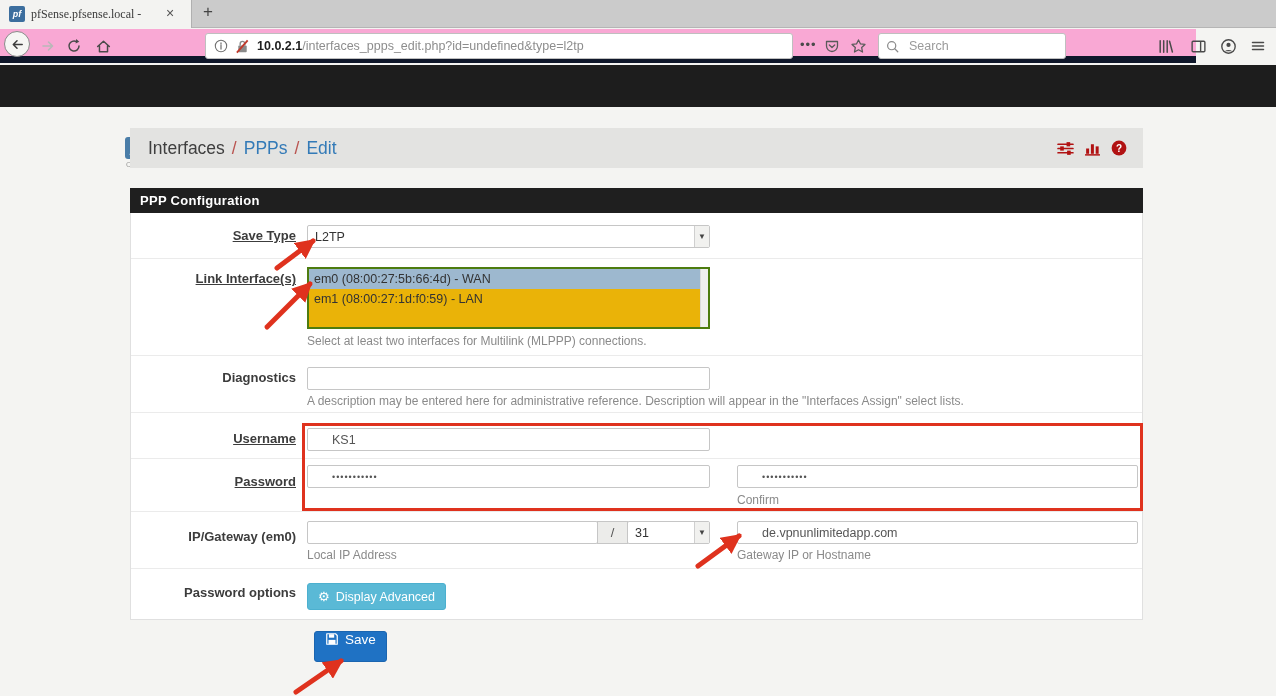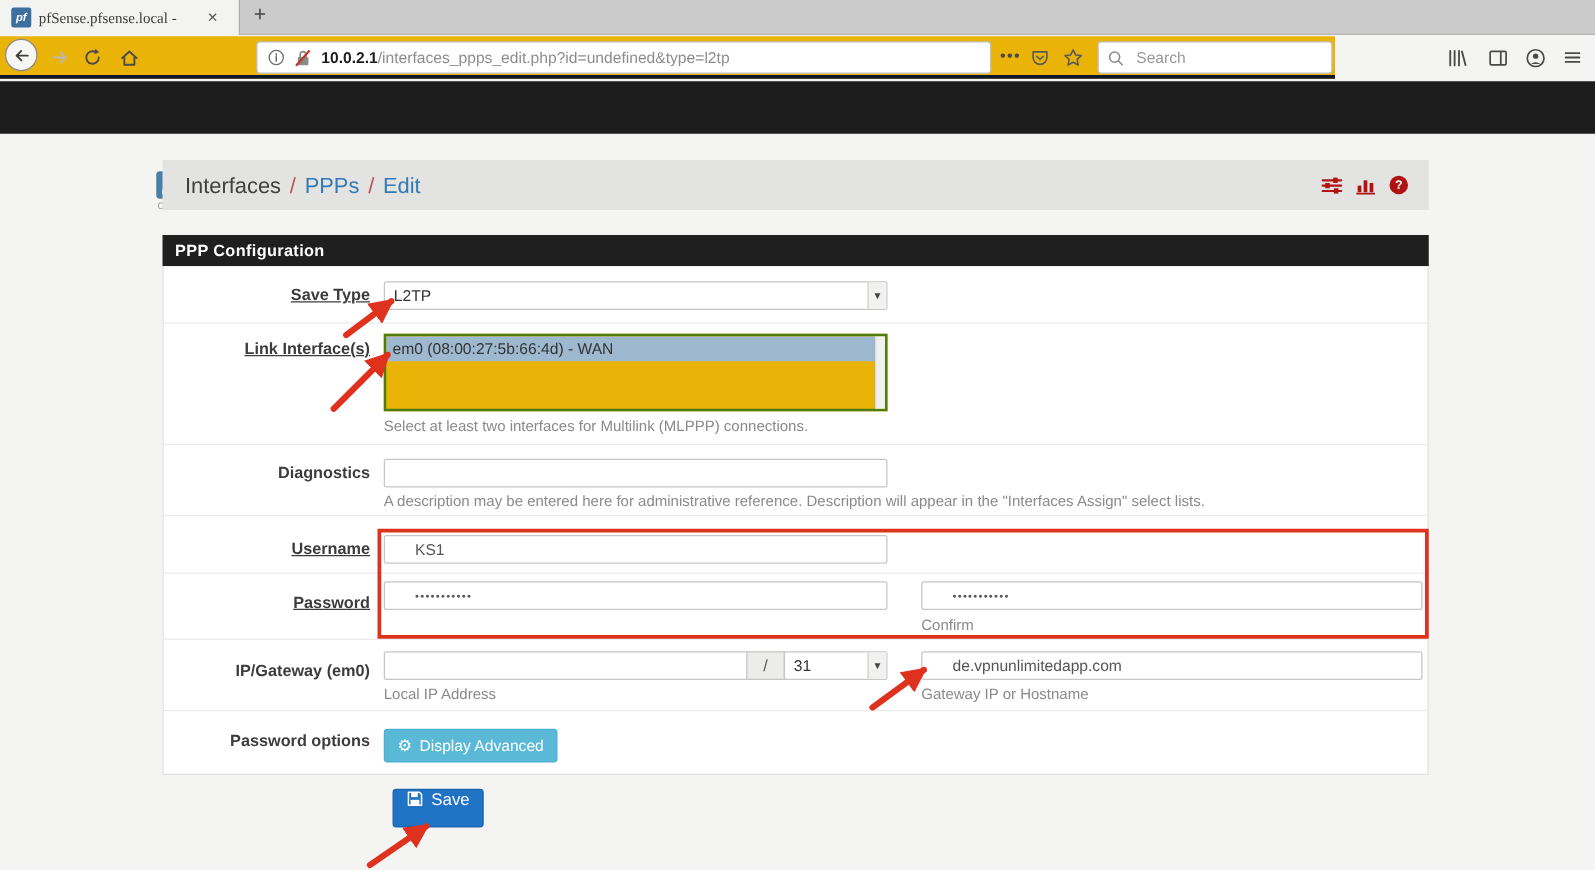--- a/index.html
+++ b/index.html
@@ -9,21 +9,21 @@
 
   
   .tabbar { left:0; top:0; width:1276px; height:28px; background:#cbcbcb; border-bottom:1px solid #b5b5b5; }
   .tab { left:0; top:0; width:192px; height:28px; background:#f3f3f1; border-right:1px solid #b0b0b0; }
   .favicon { left:9px; top:6px; width:16px; height:16px; background:#3c6e9e; border-radius:2px; color:#fff;
              font-size:9px; font-style:italic; font-weight:bold; text-align:center; line-height:16px; }
   .tab-title { left:31px; top:7px; font-size:12px; color:#3a3a3a; white-space:nowrap;font-family:Liberation Serif, serif; }
   .tab-close { left:166px; top:5px; font-size:14px; color:#555; cursor:default; }
   .newtab { left:203px; top:2px; font-size:17px; color:#444; }
 
-  .toolbar { left:0; top:29px; width:1068px; height:34px; background:#eab308; border-bottom:3px solid #0f172a; }
+  .toolbar { left:0; top:29px; width:1196px; height:34px; background:#f9a8d4; border-bottom:7px solid #0f172a; }
   .tb-ic { top:7px; width:20px; height:20px; display:flex; align-items:center; justify-content:center; }
   .back-circle { left:4px; top:2px; width:26px; height:26px; border:1px solid #8a8a8a; border-radius:50%;
                  display:flex; align-items:center; justify-content:center; background:#f6f6f4; }
   .urlbar { left:205px; top:4px; width:588px; height:26px; background:#fff; border:1px solid #bfbfbf; border-radius:3px;
             display:flex; align-items:center; padding:0 8px; gap:7px; }
   .url-text { font-size:12.5px; white-space:nowrap; overflow:hidden; }
   .url-host { color:#1d1d1d; font-weight:bold; }
   .url-path { color:#8d8d8d; }
   .overflow-dots { left:800px; top:8px; font-size:13px; color:#4a4a4a; letter-spacing:1px; }
   .searchbox { left:878px; top:4px; width:188px; height:26px; background:#fff; border:1px solid #bfbfbf; border-radius:3px;
@@ -271,20 +271,21 @@
 
 <div class="abs flabel u" style="top:228px;">Save Type</div>
 <div class="abs fselect" style="left:307px; top:225px; width:403px;">
   <span class="val">L2TP</span>
   <span class="caret">▼</span>
 </div>
 
 <div class="abs flabel u" style="top:271px;">Link Interface(s)</div>
 <div class="abs listbox">
   <div class="lb-opt sel">em0 (08:00:27:5b:66:4d) - WAN</div>
+  <div class="lb-opt">em1 (08:00:27:1d:f0:59) - LAN</div>
   <div class="lb-scroll"></div>
 </div>
 <div class="abs helptext" style="left:307px; top:334px;">Select at least two interfaces for Multilink (MLPPP) connections.</div>
 
 <div class="abs flabel" style="top:370px;">Diagnostics</div>
 <input class="abs tinput" style="left: 307px; top: 367px; width: 403px;" value="">
 <div class="abs helptext" style="left:307px; top:394px;">A description may be entered here for administrative reference. Description will appear in the "Interfaces Assign" select lists.</div>
 
 <div class="abs flabel u" style="top:431px;">Username</div>
 <input class="abs tinput" style="left: 307px; top: 428px; width: 403px;" value="KS1">

